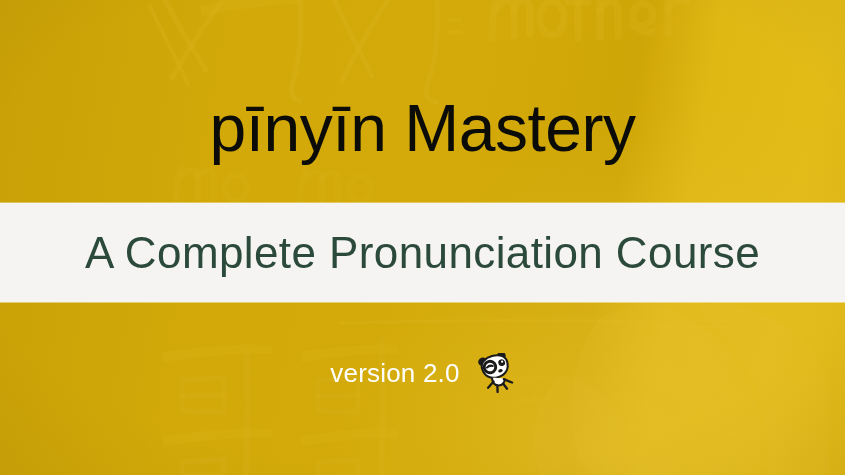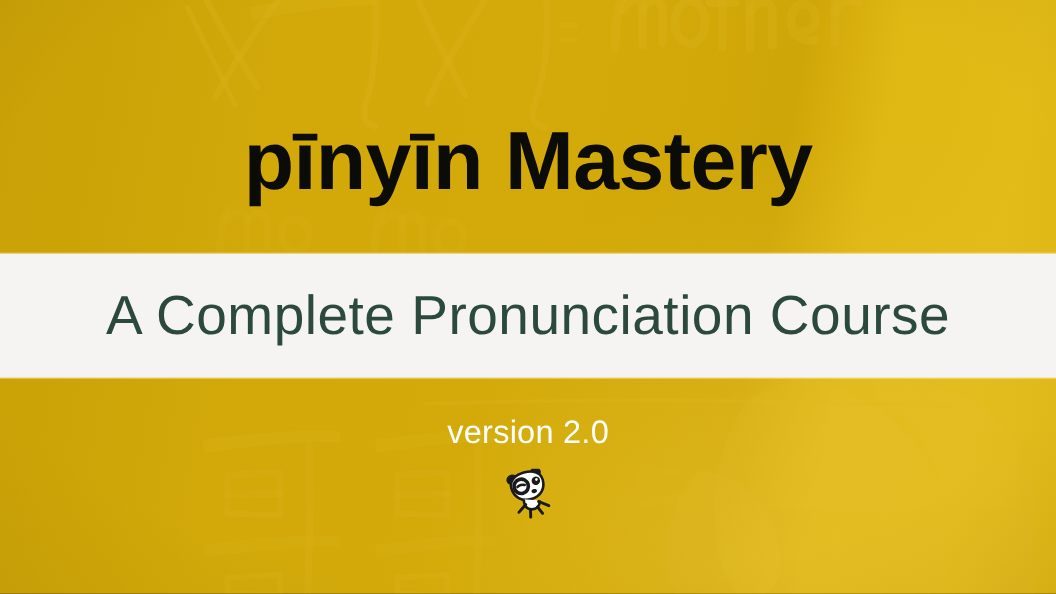--- a/index.html
+++ b/index.html
@@ -60,21 +60,21 @@
     position: absolute;
     left: 0; right: 0;
     top: 78px;
     height: 100px;
     display: flex;
     align-items: center;
     justify-content: center;
   }
   .title {
     font-size: 66px;
-    font-weight: bold;
+    font-weight: normal;
     color: #0B0B08;
     letter-spacing: -0.5px;
     line-height: 1;
     white-space: nowrap;
   }
 
   
   .band {
     position: absolute;
     left: 0;
@@ -99,21 +99,20 @@
   
   .version-row {
     position: absolute;
     left: 0; right: 0;
     top: 352px;
     height: 42px;
     display: flex;
     align-items: center;
     justify-content: center;
     gap: 17px;
-    flex-direction: column;
   }
   .version-text {
     font-size: 26px;
     font-weight: normal;
     color: #FFFFFF;
     letter-spacing: 0.2px;
     line-height: 1;
     white-space: nowrap;
   }
   .mascot {

